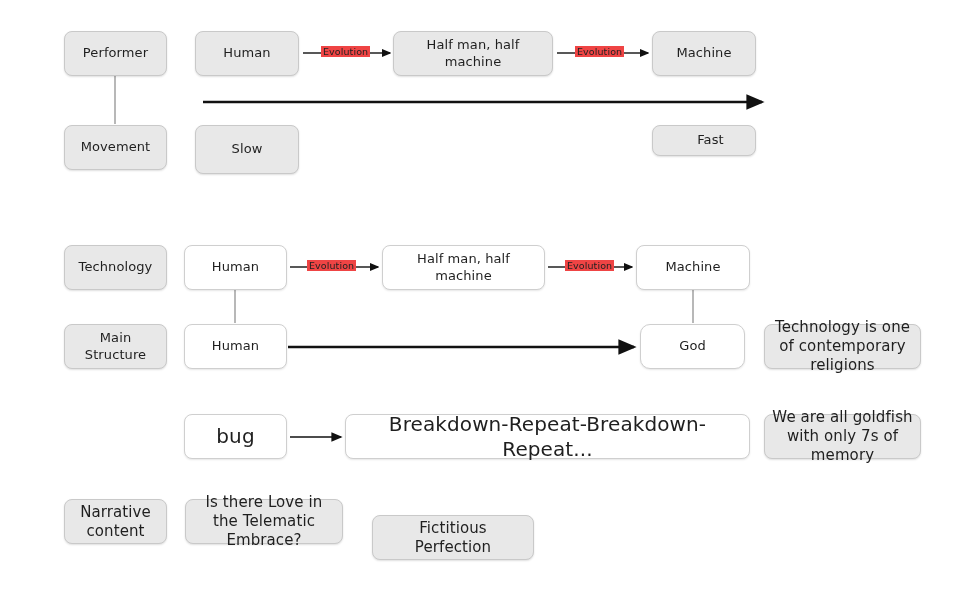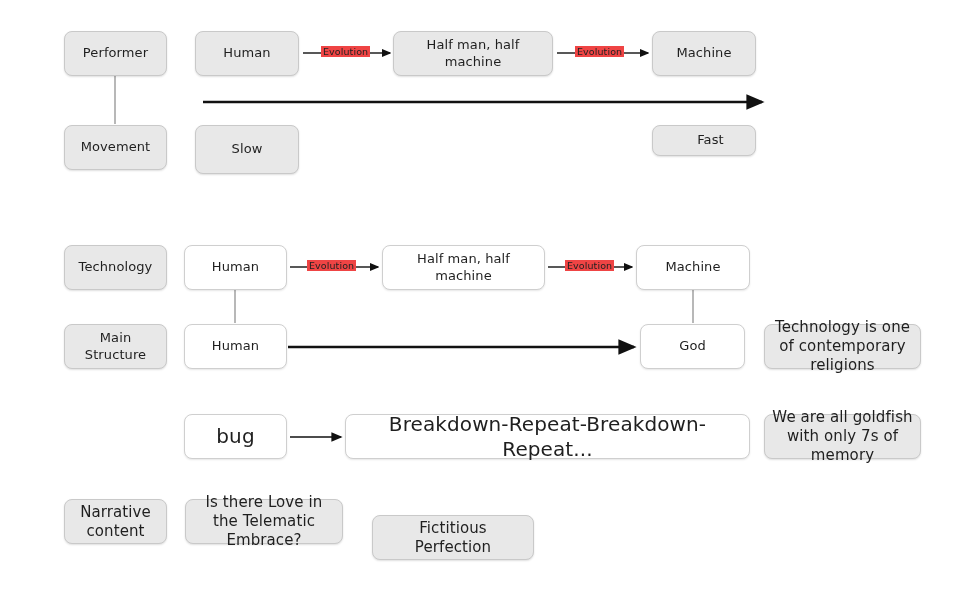--- a/index.html
+++ b/index.html
@@ -160,21 +160,21 @@
   <div class="edge-label" style="left:565px; top:260px;">Evolution</div>
 
   <div class="node" style="left:64px; top:324px; width:103px; height:45px;">
     <span>Main Structure</span>
   </div>
 
   <div class="node white" style="left:184px; top:324px; width:103px; height:45px;">
     <span>Human</span>
   </div>
 
-  <div class="node white" style="left:640px; top:324px; width:105px; height:45px;">
+  <div class="node white" style="left:640px; top:324px; width:105px; height:45px;border-radius:10px;">
     <span>God</span>
   </div>
 
   <div class="node small" style="left:764px; top:324px; width:157px; height:45px;">
     <span>Technology is one of contemporary religions</span>
   </div>
 
 
   <div class="node white big" style="left:184px; top:414px; width:103px; height:45px;justify-content:center;">
     <span>bug</span>

